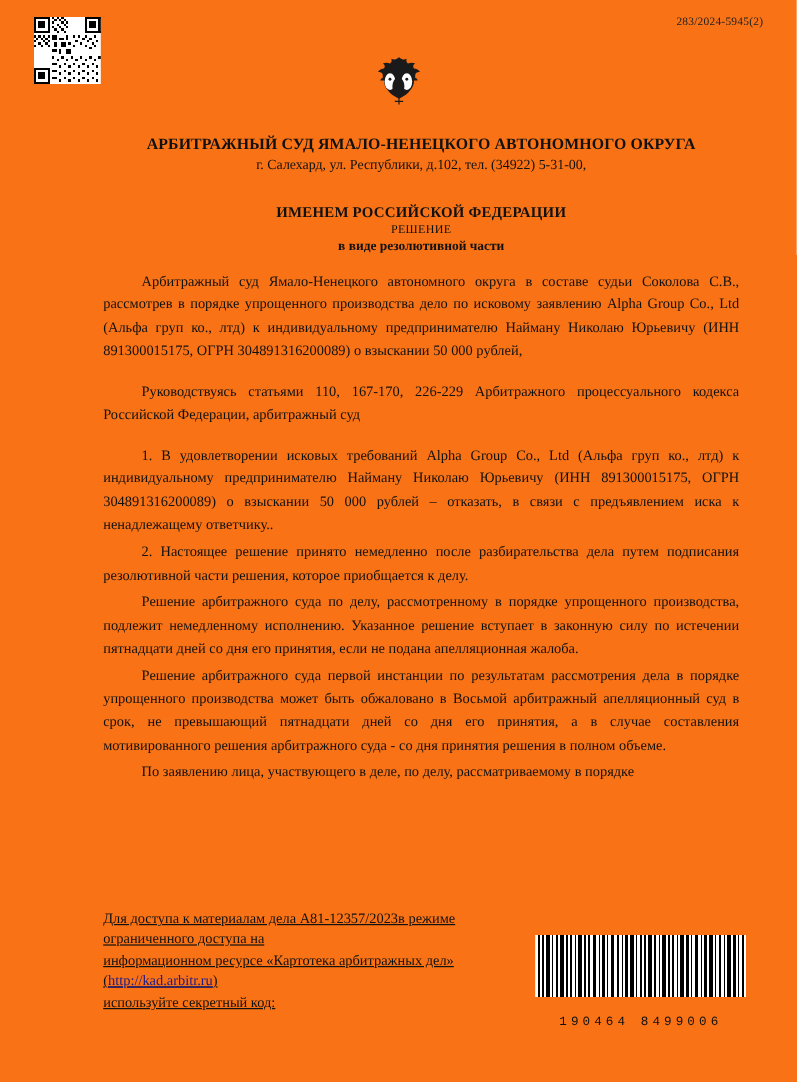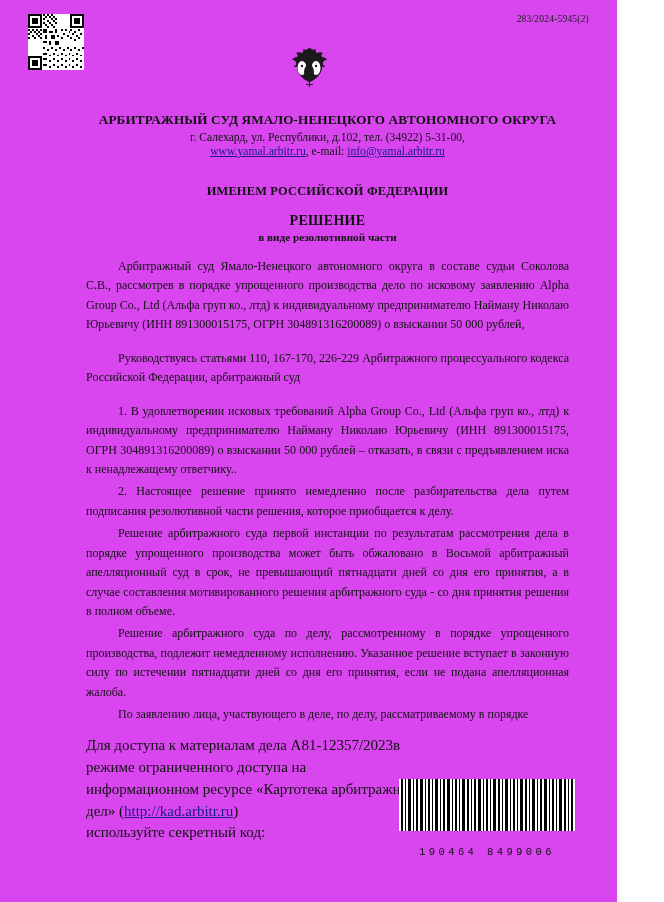--- a/index.html
+++ b/index.html
@@ -6,23 +6,23 @@
     margin: 0;
     padding: 0;
     background: #ffffff;
   }
   body {
     font-family: "Liberation Serif", serif;
     color: #111;
   }
   .page {
     position: relative;
-    width: 617px;
+    width: 664px;
     height: 902px;
-    background: #d946ef;
+    background: #f97316;
     overflow: hidden;
   }
   .doc-number {
     position: absolute;
     top: 14px;
     right: 28px;
     font-size: 9.5px;
     letter-spacing: 0.2px;
     color: #222;
   }
@@ -72,23 +72,23 @@
   .title-block {
     text-align: center;
     margin-top: 26px;
   }
   .title-1 {
     font-weight: bold;
     font-size: 12.4px;
     letter-spacing: 0.2px;
   }
   .title-2 {
-    font-weight: bold;
-    font-size: 14px;
-    margin-top: 14px;
+    font-weight: normal;
+    font-size: 10px;
+    margin-top: 1px;
     letter-spacing: 0.3px;
   }
   .title-3 {
     font-weight: bold;
     font-size: 11.2px;
     margin-top: 2px;
   }
 
   .meta-row {
     display: flex;
@@ -116,23 +116,24 @@
     font-size: 12.4px;
     letter-spacing: 2px;
     margin-top: 20px;
   }
 
   .footer {
     position: absolute;
     left: 86px;
     bottom: 58px;
     width: 360px;
-    font-size: 15px;
+    font-size: 12px;
     line-height: 1.45;
     color: #111;
+    text-decoration: underline;
   }
   .footer .lnk { text-decoration: underline; color: #1a1a8a; }
 
   .barcode-wrap {
     position: absolute;
     right: 42px;
     bottom: 44px;
     width: 176px;
     text-align: center;
   }
@@ -296,38 +297,37 @@
         <rect x="26" y="9" width="2" height="5"></rect>
         <rect x="24" y="11" width="6" height="1.4"></rect>
       </g>
     </svg>
   </div>
 
   <div class="content">
 
     <div class="court-name">АРБИТРАЖНЫЙ СУД ЯМАЛО-НЕНЕЦКОГО АВТОНОМНОГО ОКРУГА</div>
     <div class="court-addr">г. Салехард, ул. Республики, д.102, тел. (34922) 5-31-00,</div>
-    <div class="court-web"><span class="u">www.yamal.arbitr.ru</span><span>, e-mail: </span><span class="u">info@yamal.arbitr.ru</span></div>
 
     <div class="title-block">
       <div class="title-1">ИМЕНЕМ РОССИЙСКОЙ ФЕДЕРАЦИИ</div>
       <div class="title-2">РЕШЕНИЕ</div>
       <div class="title-3">в виде резолютивной части</div>
     </div>
 
 
     <div class="para">Арбитражный суд Ямало-Ненецкого автономного округа в составе судьи Соколова С.В., рассмотрев в порядке упрощенного производства дело по исковому заявлению Alpha Group Co., Ltd (Альфа груп ко., лтд) к индивидуальному предпринимателю Найману Николаю Юрьевичу (ИНН 891300015175, ОГРН 304891316200089) о взыскании 50 000 рублей,</div>
 
     <div class="para">Руководствуясь статьями 110, 167-170, 226-229 Арбитражного процессуального кодекса Российской Федерации, арбитражный суд</div>
 
 
     <div class="para">1. В удовлетворении исковых требований Alpha Group Co., Ltd (Альфа груп ко., лтд) к индивидуальному предпринимателю Найману Николаю Юрьевичу (ИНН 891300015175, ОГРН 304891316200089) о взыскании 50 000 рублей – отказать, в связи с предъявлением иска к ненадлежащему ответчику..</div>
     <div class="para tight">2. Настоящее решение принято немедленно после разбирательства дела путем подписания резолютивной части решения, которое приобщается к делу.</div>
+    <div class="para tight">Решение арбитражного суда по делу, рассмотренному в порядке упрощенного производства, подлежит немедленному исполнению. Указанное решение вступает в законную силу по истечении пятнадцати дней со дня его принятия, если не подана апелляционная жалоба.</div>
     <div class="para tight">Решение арбитражного суда первой инстанции по результатам рассмотрения дела в порядке упрощенного производства может быть обжаловано в Восьмой арбитражный апелляционный суд в срок, не превышающий пятнадцати дней со дня его принятия, а в случае составления мотивированного решения арбитражного суда - со дня принятия решения в полном объеме.</div>
-    <div class="para tight">Решение арбитражного суда по делу, рассмотренному в порядке упрощенного производства, подлежит немедленному исполнению. Указанное решение вступает в законную силу по истечении пятнадцати дней со дня его принятия, если не подана апелляционная жалоба.</div>
     <div class="para tight">По заявлению лица, участвующего в деле, по делу, рассматриваемому в порядке</div>
 
   </div>
 
   <div class="footer">
     <div>Для доступа к материалам дела А81-12357/2023в режиме ограниченного доступа на</div>
     <div><span>информационном ресурсе «Картотека арбитражных дел» (</span><span class="lnk">http://kad.arbitr.ru</span><span>)</span></div>
     <div>используйте секретный код:</div>
   </div>
 

